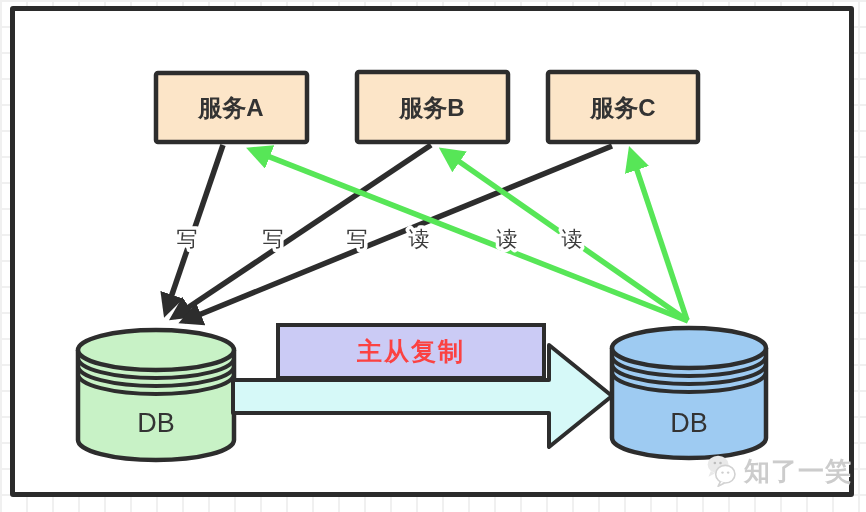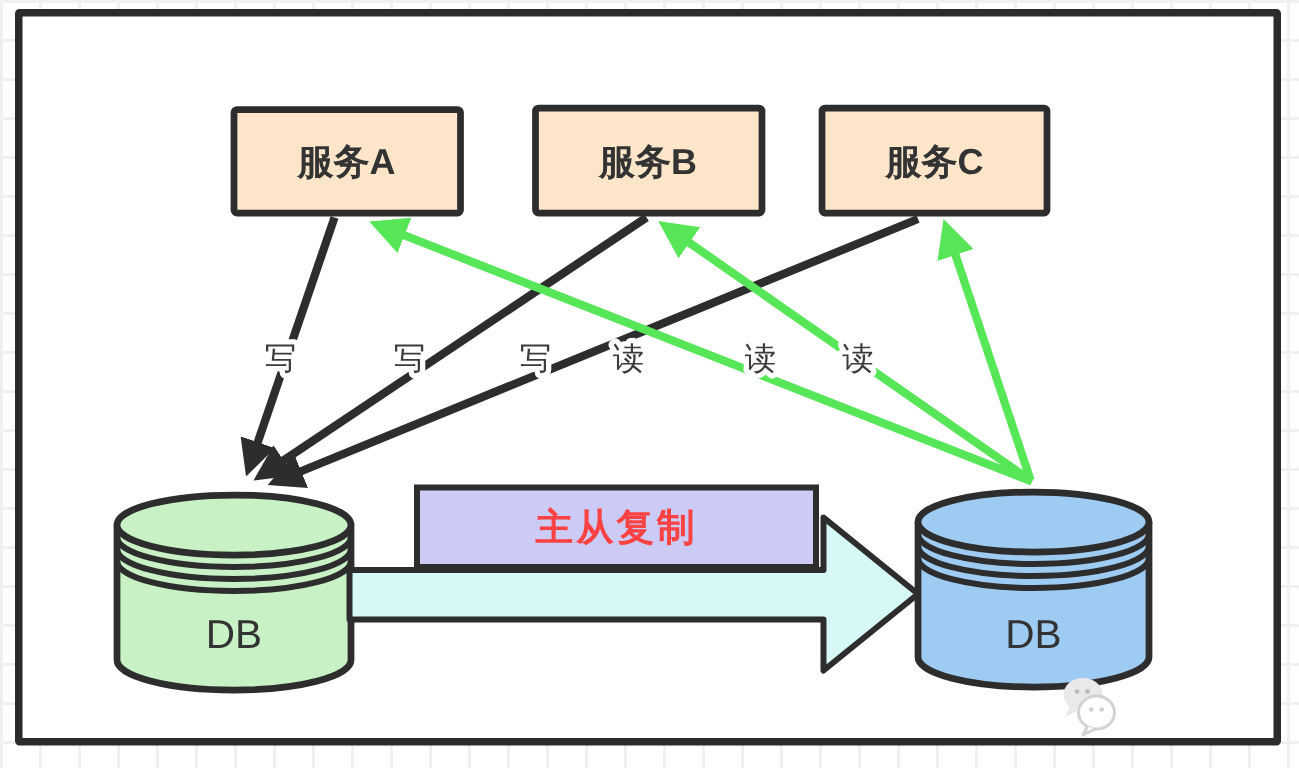--- a/index.html
+++ b/index.html
@@ -114,13 +114,14 @@
   <svg width="46" height="44" viewBox="0 0 46 44">
     <ellipse cx="20" cy="14" rx="13" ry="11" fill="#e9e9e9"></ellipse>
     <path d="M11 22 L8 29 L16 25 z" fill="#e9e9e9"></path>
     <circle cx="16" cy="12" r="1.6" fill="#bdbdbd"></circle>
     <circle cx="23" cy="12" r="1.6" fill="#bdbdbd"></circle>
     <ellipse cx="29" cy="26" rx="12" ry="11" fill="#ffffff" stroke="#d2d2d2" stroke-width="2"></ellipse>
     <path d="M23 35 L20 41 L28 37" fill="#ffffff" stroke="#d2d2d2" stroke-width="2" stroke-linejoin="round"></path>
     <circle cx="25.5" cy="24" r="1.5" fill="#cfcfcf"></circle>
     <circle cx="32.5" cy="24" r="1.5" fill="#cfcfcf"></circle>
   </svg>
+  <span class="watermark-text">知了一笑</span>
 </div>
 
 </body></html>

